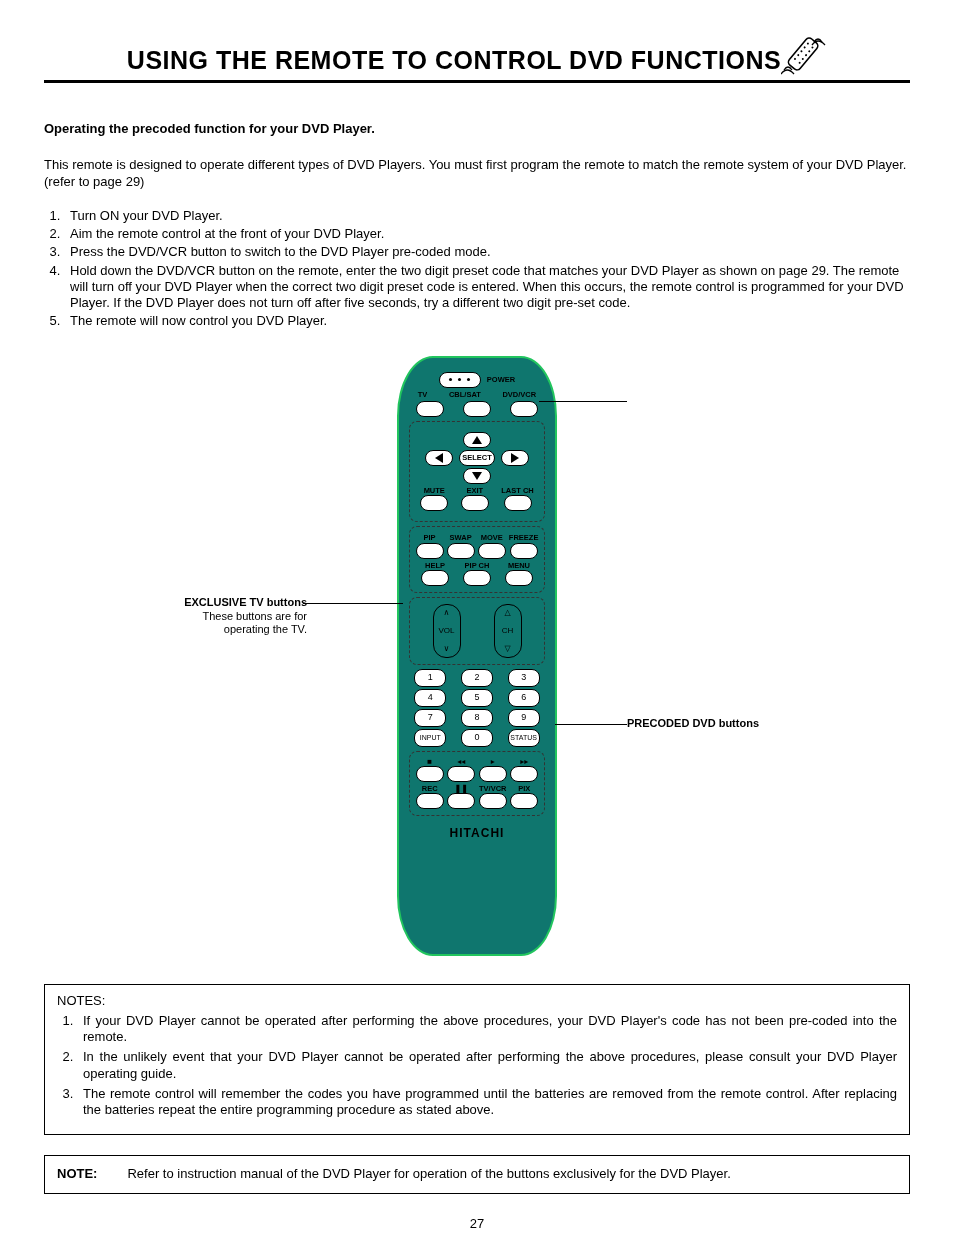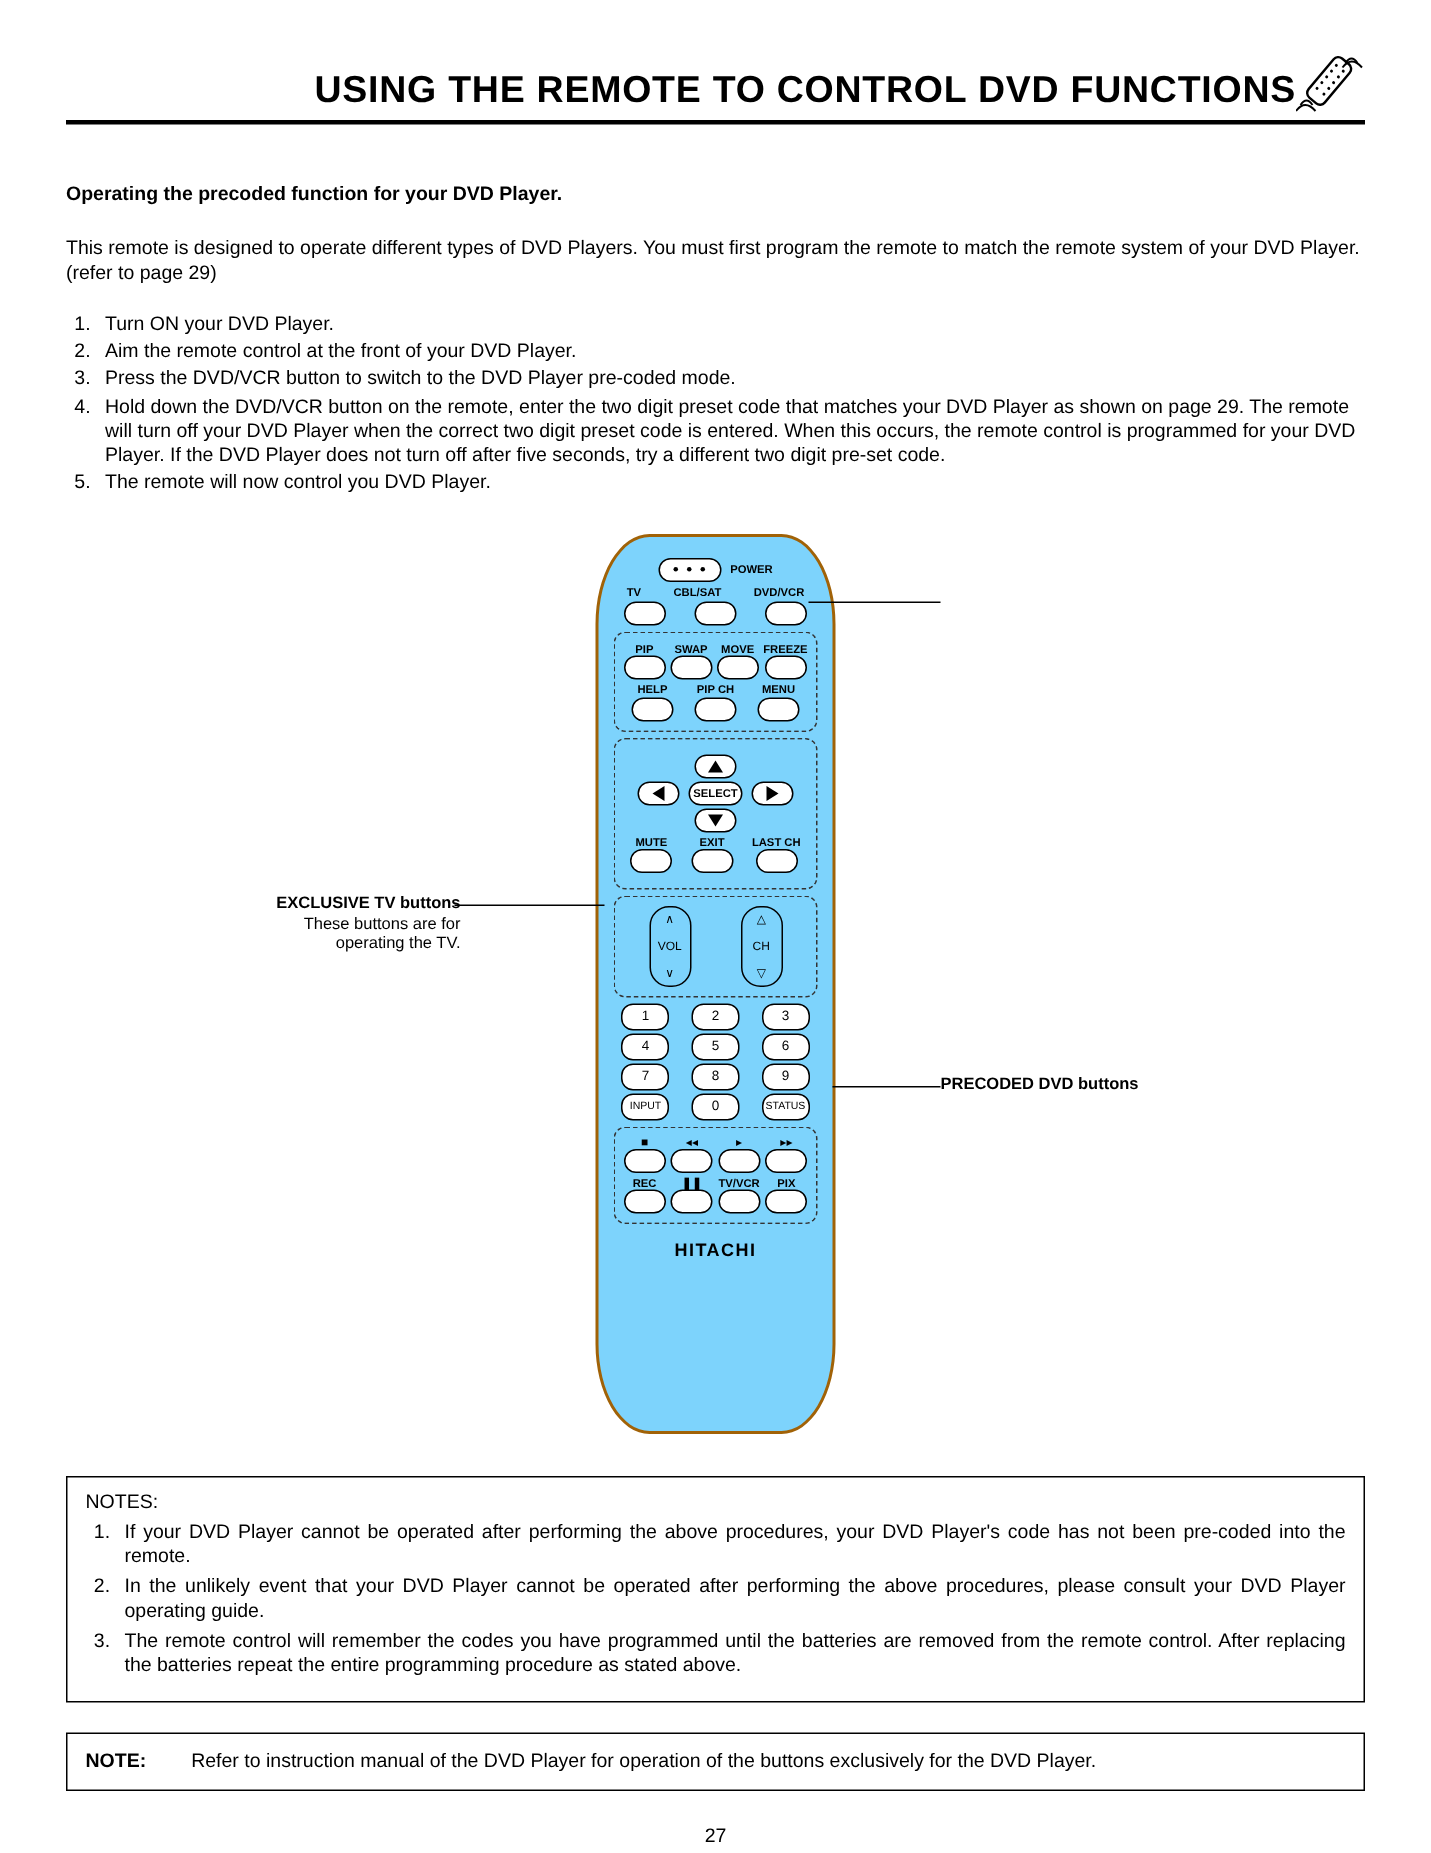--- a/index.html
+++ b/index.html
@@ -8,21 +8,21 @@
     margin: 0;
     padding: 36px 44px 20px 44px;
     width: 954px;
     box-sizing: border-box;
     color: #000;
     line-height: 1.25;
   }
   .header-row {
     display: flex;
     align-items: flex-end;
-    justify-content: flex-end;
+    justify-content: center;
     border-bottom: 3px solid #000;
     padding-bottom: 4px;
     margin-bottom: 38px;
   }
   h1 {
     font-size: 25px;
     font-weight: bold;
     margin: 0;
     letter-spacing: 0.5px;
   }
@@ -42,23 +42,23 @@
     width: 640px;
     height: 610px;
     margin: 0 auto 18px auto;
   }
   .remote {
     position: absolute;
     left: 240px;
     top: 0;
     width: 160px;
     height: 600px;
-    border: 2px solid #a16207;
+    border: 2px solid #22c55e;
     border-radius: 36px / 60px;
-    background: #7dd3fc;
+    background: #0f766e;
     box-sizing: border-box;
     padding: 12px 8px;
     overflow: hidden;
   }
   .remote .sec {
     border: 1.5px dashed #333;
     border-radius: 8px;
     padding: 4px;
     margin: 4px 2px;
   }
@@ -184,55 +184,20 @@
       <span class="lbl">TV</span>
       <span class="lbl">CBL/SAT</span>
       <span class="lbl">DVD/VCR</span>
     </div>
     <div class="row">
       <div class="btn"></div>
       <div class="btn"></div>
       <div class="btn"></div>
     </div>
 
-    <div class="sec">
-      <div class="row">
-        <div class="col">
-            <span class="lbl">PIP</span>
-            <div class="btn"></div>
-          </div>
-        <div class="col">
-            <span class="lbl">SWAP</span>
-            <div class="btn"></div>
-          </div>
-        <div class="col">
-            <span class="lbl">MOVE</span>
-            <div class="btn"></div>
-          </div>
-        <div class="col">
-            <span class="lbl">FREEZE</span>
-            <div class="btn"></div>
-          </div>
-      </div>
-      <div class="row">
-        <div class="col">
-            <span class="lbl">HELP</span>
-            <div class="btn"></div>
-          </div>
-        <div class="col">
-            <span class="lbl">PIP CH</span>
-            <div class="btn"></div>
-          </div>
-        <div class="col">
-            <span class="lbl">MENU</span>
-            <div class="btn"></div>
-          </div>
-      </div>
-    </div>
-
     <div class="sec" style="padding:8px 4px;">
       <div class="row" style="justify-content:center;">
           <div class="btn">
             <span class="tri up"></span>
           </div>
         </div>
       <div class="row" style="justify-content:center; gap:6px;">
         <div class="btn">
             <span class="tri left"></span>
           </div>
@@ -252,20 +217,55 @@
         <div class="col">
             <span class="lbl">MUTE</span>
             <div class="btn"></div>
           </div>
         <div class="col">
             <span class="lbl">EXIT</span>
             <div class="btn"></div>
           </div>
         <div class="col">
             <span class="lbl">LAST CH</span>
+            <div class="btn"></div>
+          </div>
+      </div>
+    </div>
+
+    <div class="sec">
+      <div class="row">
+        <div class="col">
+            <span class="lbl">PIP</span>
+            <div class="btn"></div>
+          </div>
+        <div class="col">
+            <span class="lbl">SWAP</span>
+            <div class="btn"></div>
+          </div>
+        <div class="col">
+            <span class="lbl">MOVE</span>
+            <div class="btn"></div>
+          </div>
+        <div class="col">
+            <span class="lbl">FREEZE</span>
+            <div class="btn"></div>
+          </div>
+      </div>
+      <div class="row">
+        <div class="col">
+            <span class="lbl">HELP</span>
+            <div class="btn"></div>
+          </div>
+        <div class="col">
+            <span class="lbl">PIP CH</span>
+            <div class="btn"></div>
+          </div>
+        <div class="col">
+            <span class="lbl">MENU</span>
             <div class="btn"></div>
           </div>
       </div>
     </div>
 
     <div class="sec" style="display:flex; justify-content:space-around; align-items:center; padding:6px;">
       <div class="rocker">
           <span class="sym">∧</span>
           <span>VOL</span>
           <span class="sym">∨</span>

